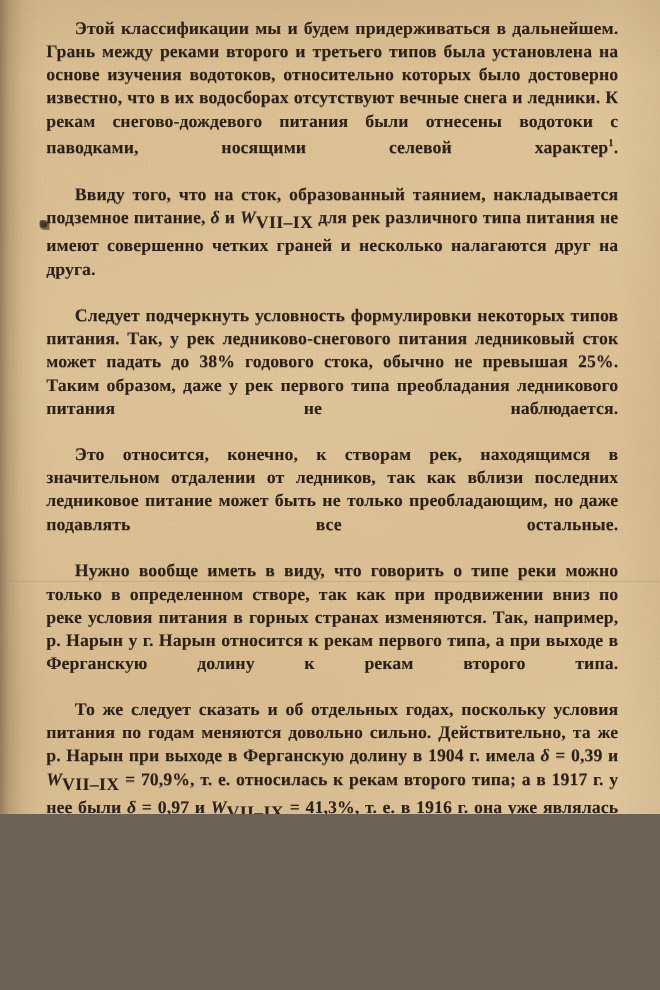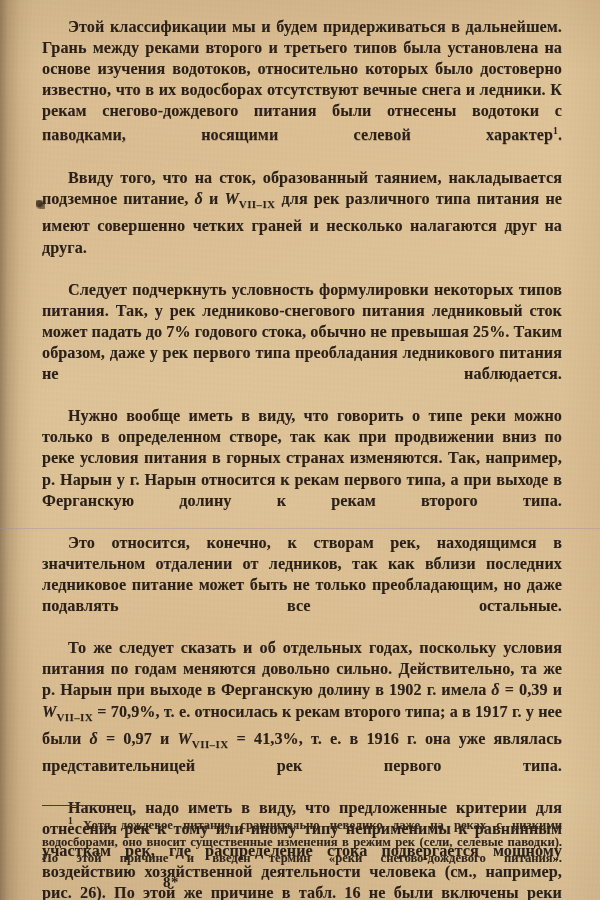--- a/index.html
+++ b/index.html
@@ -3,21 +3,21 @@
 <meta charset="utf-8">
 <style>
   html, body {
     margin: 0;
     padding: 0;
     background: #6b6257;
   }
   #page {
     position: relative;
     width: 600px;
-    height: 900px;
+    height: 740px;
     overflow: hidden;
     background:
       
       linear-gradient(to right,
         rgba(98,74,48,0.55) 0px,
         rgba(120,94,62,0.33) 8px,
         rgba(150,122,84,0.16) 20px,
         rgba(180,150,110,0.05) 34px,
         rgba(255,255,255,0) 52px),
       
@@ -93,21 +93,21 @@
     font-size: 9.5px;
     vertical-align: super;
     font-weight: 700;
   }
   .mvar {
     font-family: "Liberation Serif", "DejaVu Serif", serif;
     font-style: italic;
     font-weight: 700;
   }
   .msub {
-    font-size: 11px;
+    font-size: 16px;
     vertical-align: sub;
     letter-spacing: 0.4px;
     font-weight: 700;
   }
   .nowrap { white-space: nowrap; }
 
   #smudge {
     position: absolute;
     left: 36px;
     top: 200px;
@@ -179,27 +179,27 @@
   <div id="textblock">
 
     <p class="para"><span>Этой классификации мы и будем придерживаться в дальнейшем. Грань между реками второго и третьего типов была установлена на основе изучения водотоков, относительно которых было достоверно известно, что в их водосборах отсутствуют вечные снега и ледники. К рекам снегово-дождевого питания были отнесены водотоки с паводками, носящими селевой характер</span><span class="sup">1</span><span>.</span></p>
 
     <p class="para"><span>Ввиду того, что на сток, образованный таянием, накладывается подземное питание,</span>
       <span class="mvar">δ</span>
       <span>и</span>
       <span class="nowrap"><span class="mvar">W</span><span class="msub">VII–IX</span></span>
       <span>для рек различного типа питания не имеют совершенно четких граней и несколько налагаются друг на друга.</span></p>
 
-    <p class="para">Следует подчеркнуть условность формулировки некоторых типов питания. Так, у рек ледниково-снегового питания ледниковый сток может падать до 7% годового стока, обычно не превышая 25%. Таким образом, даже у рек первого типа преобладания ледникового питания не наблюдается.</p>
+    <p class="para">Следует подчеркнуть условность формулировки некоторых типов питания. Так, у рек ледниково-снегового питания ледниковый сток может падать до 38% годового стока, обычно не превышая 25%. Таким образом, даже у рек первого типа преобладания ледникового питания не наблюдается.</p>
+
+    <p class="para">Это относится, конечно, к створам рек, находящимся в значительном отдалении от ледников, так как вблизи последних ледниковое питание может быть не только преобладающим, но даже подавлять все остальные.</p>
 
     <p class="para">Нужно вообще иметь в виду, что говорить о типе реки можно только в определенном створе, так как при продвижении вниз по реке условия питания в горных странах изменяются. Так, например, р. Нарын у г. Нарын относится к рекам первого типа, а при выходе в Ферганскую долину к рекам второго типа.</p>
 
-    <p class="para">Это относится, конечно, к створам рек, находящимся в значительном отдалении от ледников, так как вблизи последних ледниковое питание может быть не только преобладающим, но даже подавлять все остальные.</p>
-
-    <p class="para"><span>То же следует сказать и об отдельных годах, поскольку условия питания по годам меняются довольно сильно. Действительно, та же р. Нарын при выходе в Ферганскую долину в 1902 г. имела</span>
+    <p class="para"><span>То же следует сказать и об отдельных годах, поскольку условия питания по годам меняются довольно сильно. Действительно, та же р. Нарын при выходе в Ферганскую долину в 1904 г. имела</span>
       <span class="mvar">δ</span>
       <span>= 0,39</span>
       <span>и</span>
       <span class="nowrap"><span class="mvar">W</span><span class="msub">VII–IX</span></span>
       <span>= 70,9%,</span>
       <span>т. е. относилась к рекам второго типа; а в 1917 г. у нее были</span>
       <span class="mvar">δ</span>
       <span>= 0,97</span>
       <span>и</span>
       <span class="nowrap"><span class="mvar">W</span><span class="msub">VII–IX</span></span>

